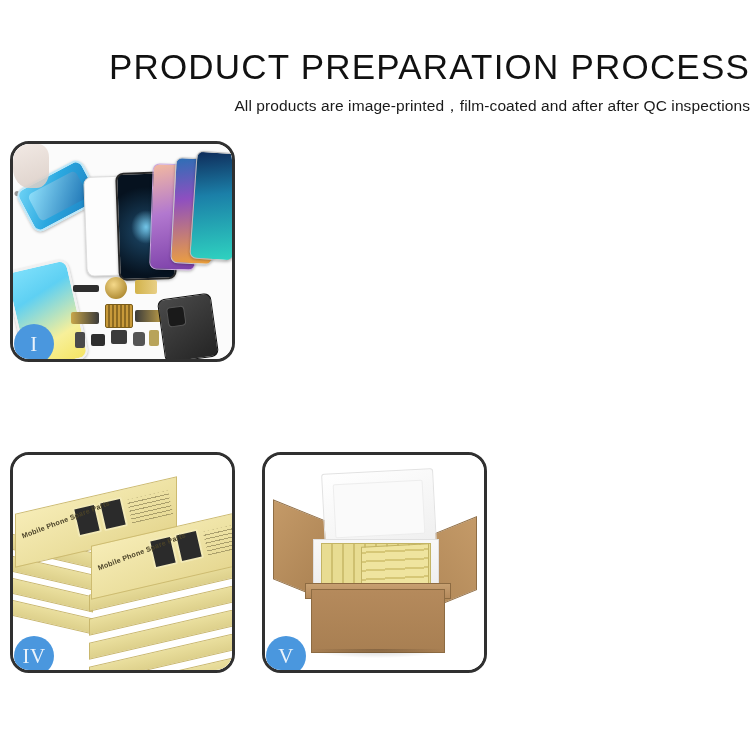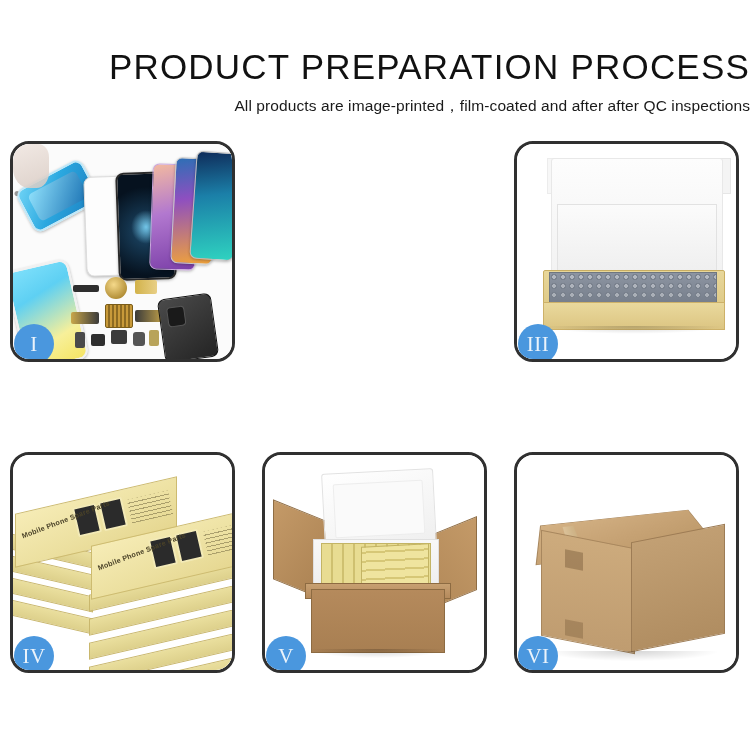--- a/index.html
+++ b/index.html
@@ -466,35 +466,20 @@
           <div class="part pt-sm5"></div>
           <div class="pt-hand"></div>
           <div class="part pt-back"></div>
           <div class="pt-screws"></div>
         </div>
       </div>
       <div class="badge">I</div>
     </div>
 
 
-    <div class="panel p-c2 p-r0">
-      <div class="inner">
-        <div class="p3-bg">
-          <div class="p3-tab-l"></div>
-          <div class="p3-tab-r"></div>
-          <div class="p3-lid"></div>
-          <div class="p3-lid-front"></div>
-          <div class="p3-tray"></div>
-          <div class="p3-tray-inner"></div>
-          <div class="p3-tray-lip"></div>
-          <div class="p3-shadow"></div>
-        </div>
-      </div>
-      <div class="badge">III</div>
-    </div>
 
     <div class="panel p-c0 p-r1">
       <div class="inner">
         <div class="p4-bg">
           <div class="stack">
             <div class="sbox sb-side sbl-1"></div>
             <div class="sbox sb-side sbl-2"></div>
             <div class="sbox sb-side sbl-3"></div>
             <div class="sbox sb-side sbl-4"></div>
             <div class="sbox sb-side sbr-1"></div>
@@ -528,29 +513,15 @@
           <div class="c-contents"></div>
           <div class="c-contents2"></div>
           <div class="c-front-top"></div>
           <div class="c-front"></div>
           <div class="c-shadow"></div>
         </div>
       </div>
       <div class="badge">V</div>
     </div>
 
-    <div class="panel p-c2 p-r1">
-      <div class="inner">
-        <div class="p6-bg">
-          <div class="b6-top"></div>
-          <div class="b6-tape"></div>
-          <div class="b6-left"></div>
-          <div class="b6-right"></div>
-          <div class="b6-label1"></div>
-          <div class="b6-label2"></div>
-          <div class="b6-shadow"></div>
-        </div>
-      </div>
-      <div class="badge">VI</div>
-    </div>
 
   </div>
 </div>
 
 </body></html>

